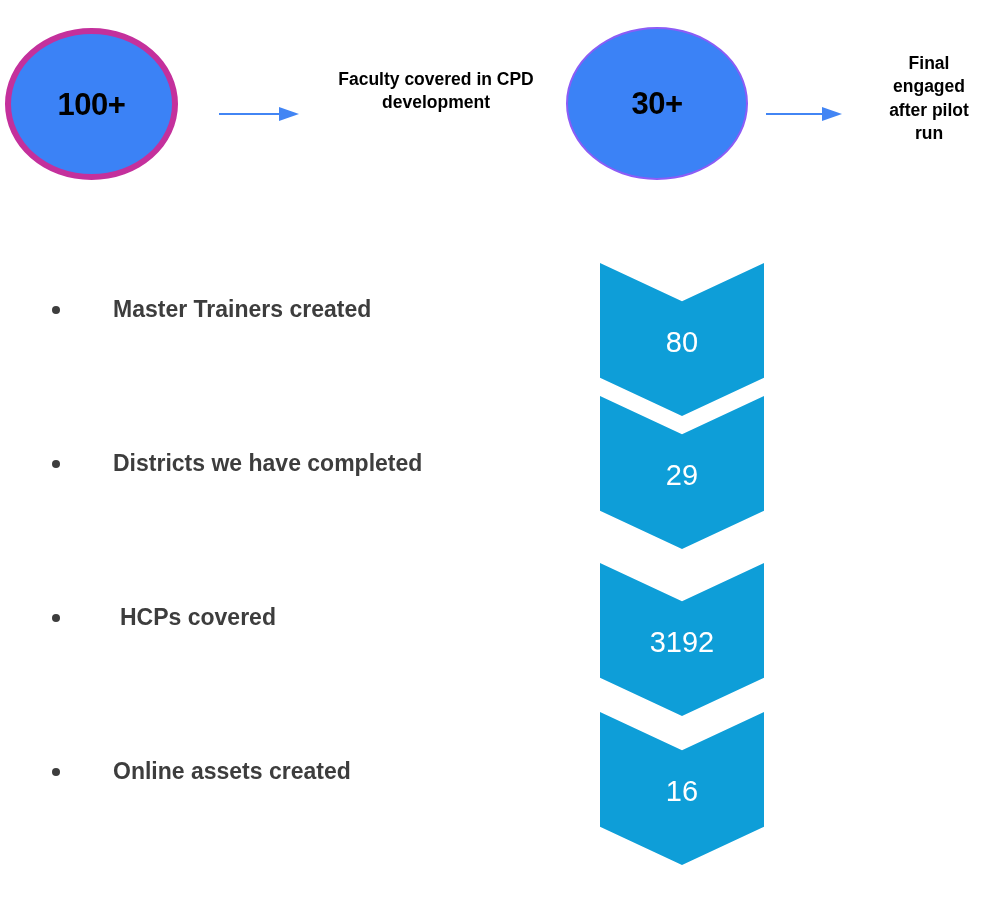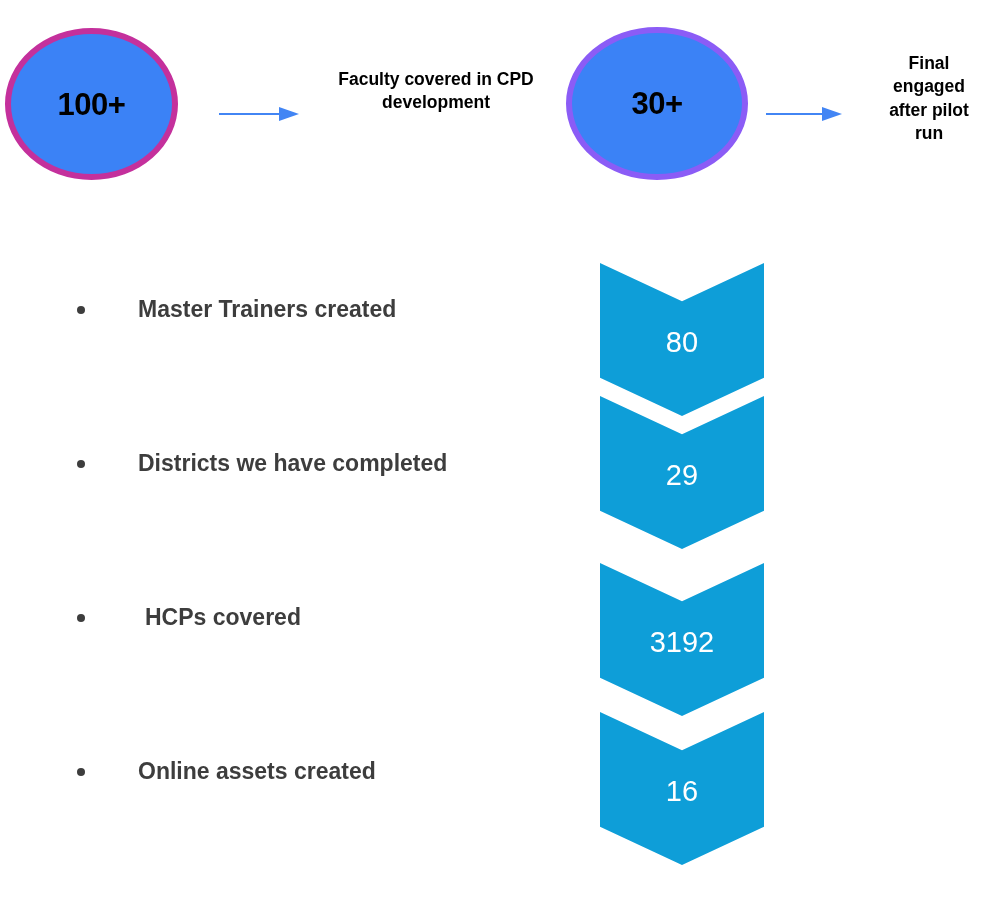--- a/index.html
+++ b/index.html
@@ -47,21 +47,21 @@
     top: 28px;
     width: 173px;
     height: 152px;
     border: 6px solid #c4309c;
   }
   #circle-two {
     left: 566px;
     top: 27px;
     width: 182px;
     height: 153px;
-    border: 6px solid #8b5cf6;
+    border: 2px solid #8b5cf6;
   }
 
   .flow-arrow {
     position: absolute;
     height: 22px;
     display: block;
   }
   #arrow-one { left: 219px; top: 103px; width: 80px; }
   #arrow-two { left: 766px; top: 103px; width: 76px; }
 
@@ -85,21 +85,20 @@
     white-space: nowrap;
   }
   #caption-two .cap-line { display: block; }
 
   
   .bullet-list {
     position: absolute;
     left: 0;
     top: 276px;
     width: 580px;
-    margin-left: 25px;
   }
   .bullet-row {
     position: relative;
     height: 154px;
   }
   .bullet-row .bullet-dot {
     position: absolute;
     left: 52px;
     top: 30px;
     width: 8px;

